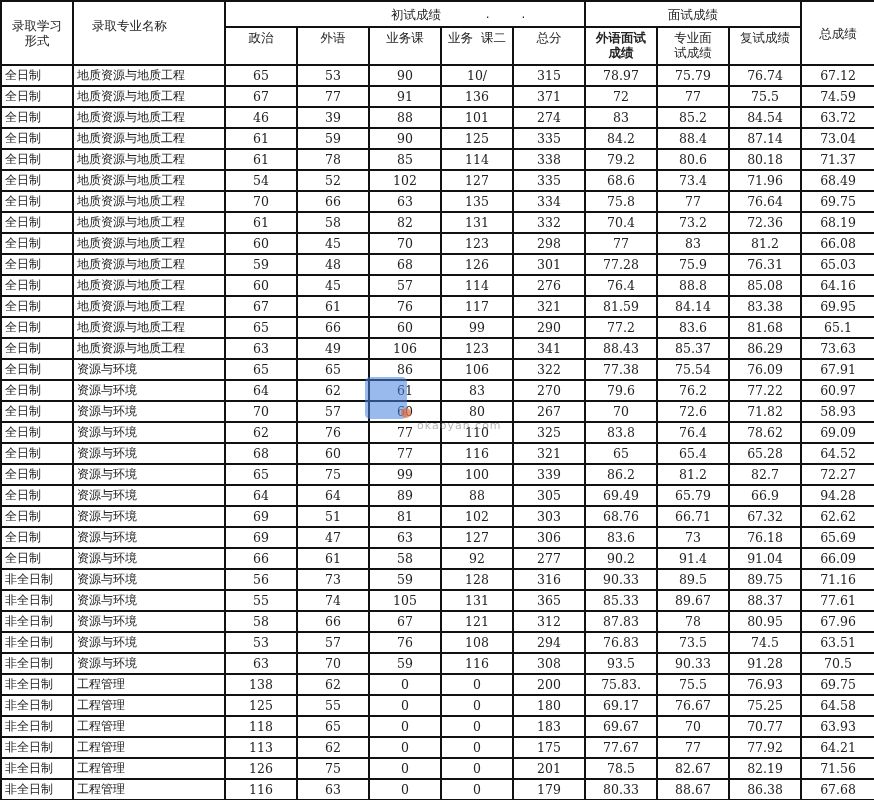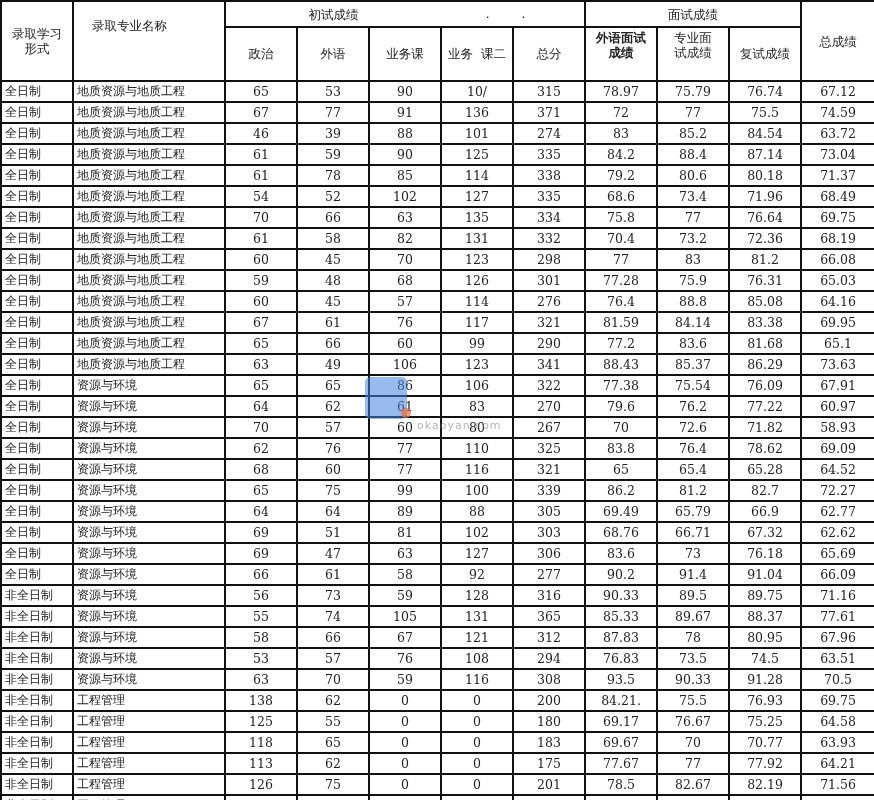--- a/index.html
+++ b/index.html
@@ -5,21 +5,21 @@
   html, body { margin:0; padding:0; background:#ffffff; }
   body { width:874px; height:800px; overflow:hidden; position:relative;
          font-family:"DejaVu Serif","Liberation Serif",serif; color:#222; }
   table { border-collapse:collapse; table-layout:fixed; position:absolute; left:0; top:0; width:874px; }
   td, th { border:2px solid #111; padding:0; font-weight:normal; overflow:hidden; white-space:nowrap; }
   th { font-family:"DejaVu Sans","Liberation Sans",sans-serif; font-size:12.5px; text-align:center; line-height:15px; color:#222; }
   td { height:19px; font-size:12.5px; text-align:center; line-height:19px; }
   td.left { text-align:left; padding-left:3px; font-family:"DejaVu Sans","Liberation Sans",sans-serif; font-size:12px; }
   th.hdr-wrap { white-space:normal; }
   .group-th { height:24px; }
-  .sub-th { height:34px; vertical-align:top; padding-top:18px; }
+  .sub-th { height:34px; vertical-align:top; padding-top:2px; }
   .dots { letter-spacing:14px; font-size:12px; }
   .watermark { position:absolute; left:365px; top:372px; width:150px; height:60px; pointer-events:none; }
   .wm-logo { position:absolute; left:0; top:5px; width:42px; height:42px; background:rgba(70,130,220,0.55); border-radius:5px; }
   .wm-logo-accent { position:absolute; left:36px; top:36px; width:10px; height:10px; background:rgba(230,110,60,0.7); border-radius:50%; }
   .wm-text { position:absolute; left:48px; top:2px; font-family:"DejaVu Sans","Liberation Sans",sans-serif; font-size:26px; font-weight:bold; color:rgba(70,130,220,0.55); letter-spacing:2px; }
   .wm-url { position:absolute; left:52px; top:47px; font-family:"DejaVu Sans","Liberation Sans",sans-serif; font-size:11px; color:rgba(120,120,120,0.55); letter-spacing:1px; }
 </style>
 </head>
 <body>
 
@@ -34,21 +34,21 @@
       <col style="width:72px">
     <col style="width:72px">
       <col style="width:72px">
       <col style="width:72px">
     <col style="width:74px">
   </colgroup>
   <thead>
     <tr>
       <th rowspan="2" class="hdr-wrap" style="padding:0 6px;">录取学习形式</th>
       <th rowspan="2" style="text-align:left;padding-left:18px;vertical-align:top;padding-top:16px;">录取专业名称</th>
-      <th colspan="3" class="group-th" style="border-right:none;">初试成绩</th>
+      <th colspan="3" class="group-th" style="border-right:none;text-align:right;">初试成绩</th>
       <th colspan="2" class="group-th dots" style="border-left:none;vertical-align:bottom;">· ·</th>
       <th colspan="3" class="group-th">面试成绩</th>
       <th rowspan="2">总成绩</th>
     </tr>
     <tr>
       <th class="sub-th">政治</th>
       <th class="sub-th">外语</th>
       <th class="sub-th">业务课</th>
       <th class="sub-th" style="white-space:pre;text-align:center;">业务  课二</th>
       <th class="sub-th">总分</th>
@@ -322,21 +322,21 @@
         <td class="left">全日制</td>
         <td class="left">资源与环境</td>
         <td>64</td>
         <td>64</td>
         <td>89</td>
         <td>88</td>
         <td>305</td>
         <td>69.49</td>
         <td>65.79</td>
         <td>66.9</td>
-        <td>62.77</td>
+        <td>94.28</td>
       </tr>
       <tr>
         <td class="left">全日制</td>
         <td class="left">资源与环境</td>
         <td>69</td>
         <td>51</td>
         <td>81</td>
         <td>102</td>
         <td>303</td>
         <td>68.76</td>
@@ -436,21 +436,21 @@
         <td>70.5</td>
       </tr>
       <tr>
         <td class="left">非全日制</td>
         <td class="left">工程管理</td>
         <td>138</td>
         <td>62</td>
         <td>0</td>
         <td>0</td>
         <td>200</td>
-        <td>84.21.</td>
+        <td>75.83.</td>
         <td>75.5</td>
         <td>76.93</td>
         <td>69.75</td>
       </tr>
       <tr>
         <td class="left">非全日制</td>
         <td class="left">工程管理</td>
         <td>125</td>
         <td>55</td>
         <td>0</td>

